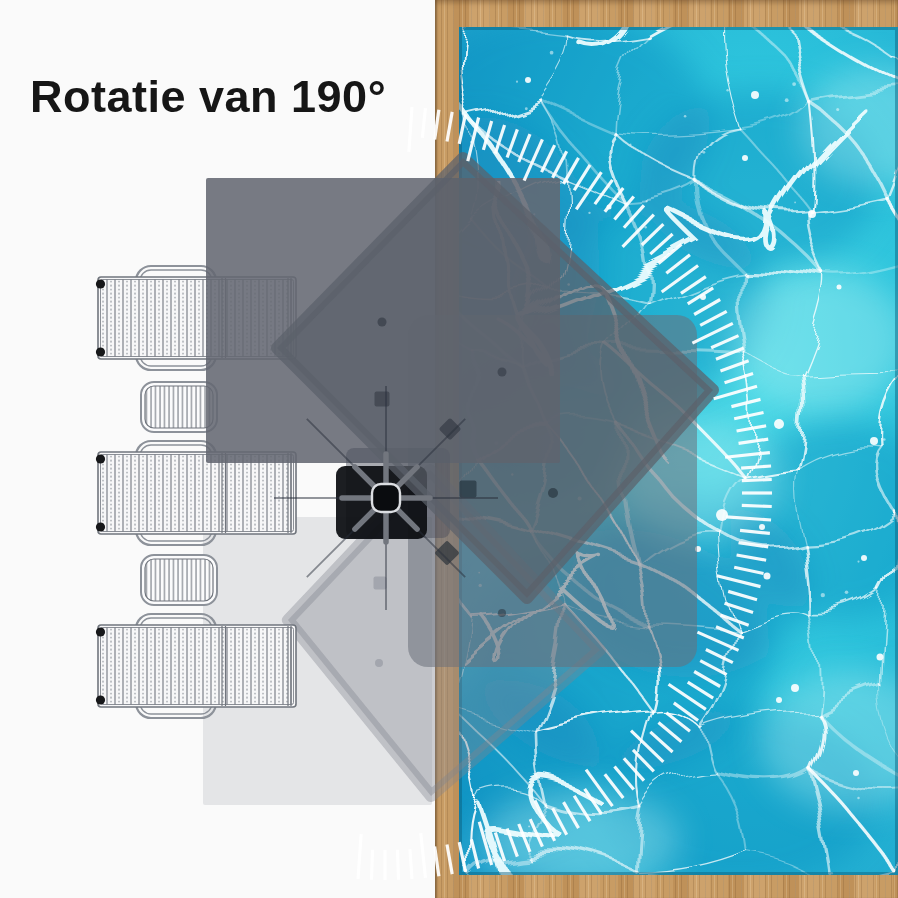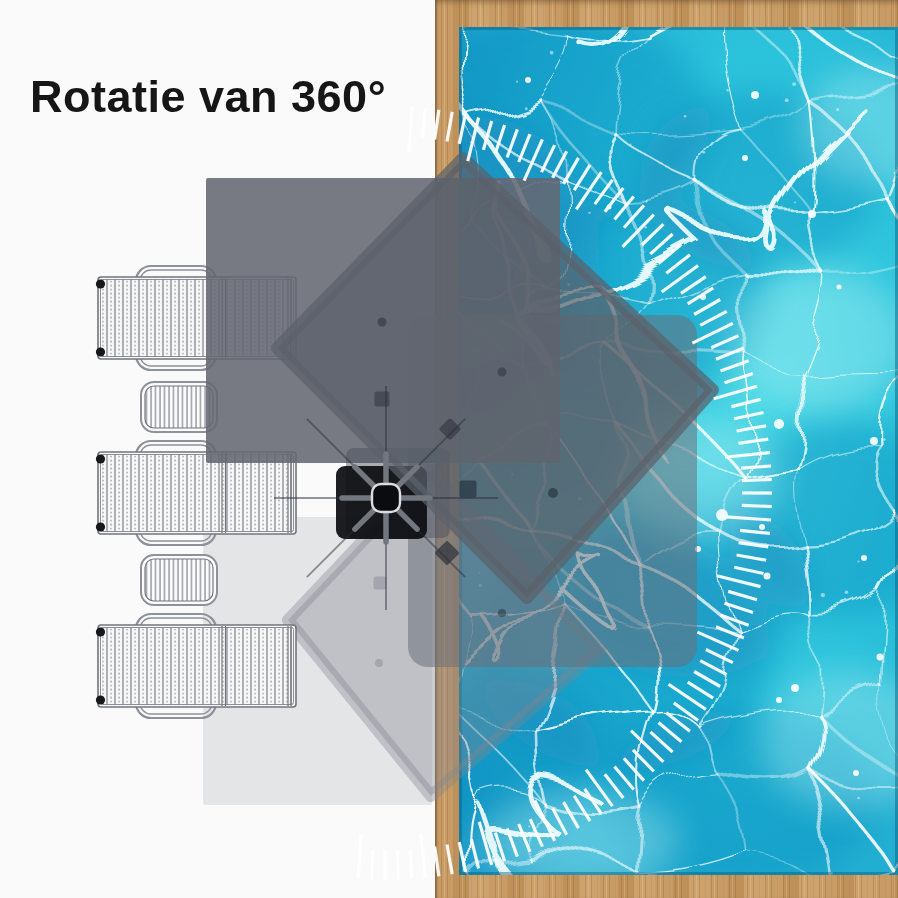--- a/index.html
+++ b/index.html
@@ -440,15 +440,15 @@
         <line x1="434.68479704274347" y1="846.5257005407406" x2="438.85999007154544" y2="876.2337426029876"></line>
         <line x1="420.74873443753745" y1="833.1264882159494" x2="425.45251528458186" y2="877.8799735075218"></line>
         <line x1="409.9030611266528" y1="849.1303659427572" x2="411.99575533897655" y2="879.0572874505519"></line>
         <line x1="397.4591203227929" y1="849.7825252458172" x2="398.5061052238679" y2="879.76425005639"></line>
         <line x1="385" y1="850" x2="385" y2="880"></line>
         <line x1="372.5408796772072" y1="849.7825252458172" x2="371.4938947761322" y2="879.76425005639"></line>
         <line x1="361.14328597950913" y1="834.1669051888598" x2="358.0042446610235" y2="879.0572874505519"></line>
       </g>
     </svg>
 
-  <h1 class="title">Rotatie van 360°</h1>
+  <h1 class="title">Rotatie van 190°</h1>
 
 </div>
 
 </body></html>

